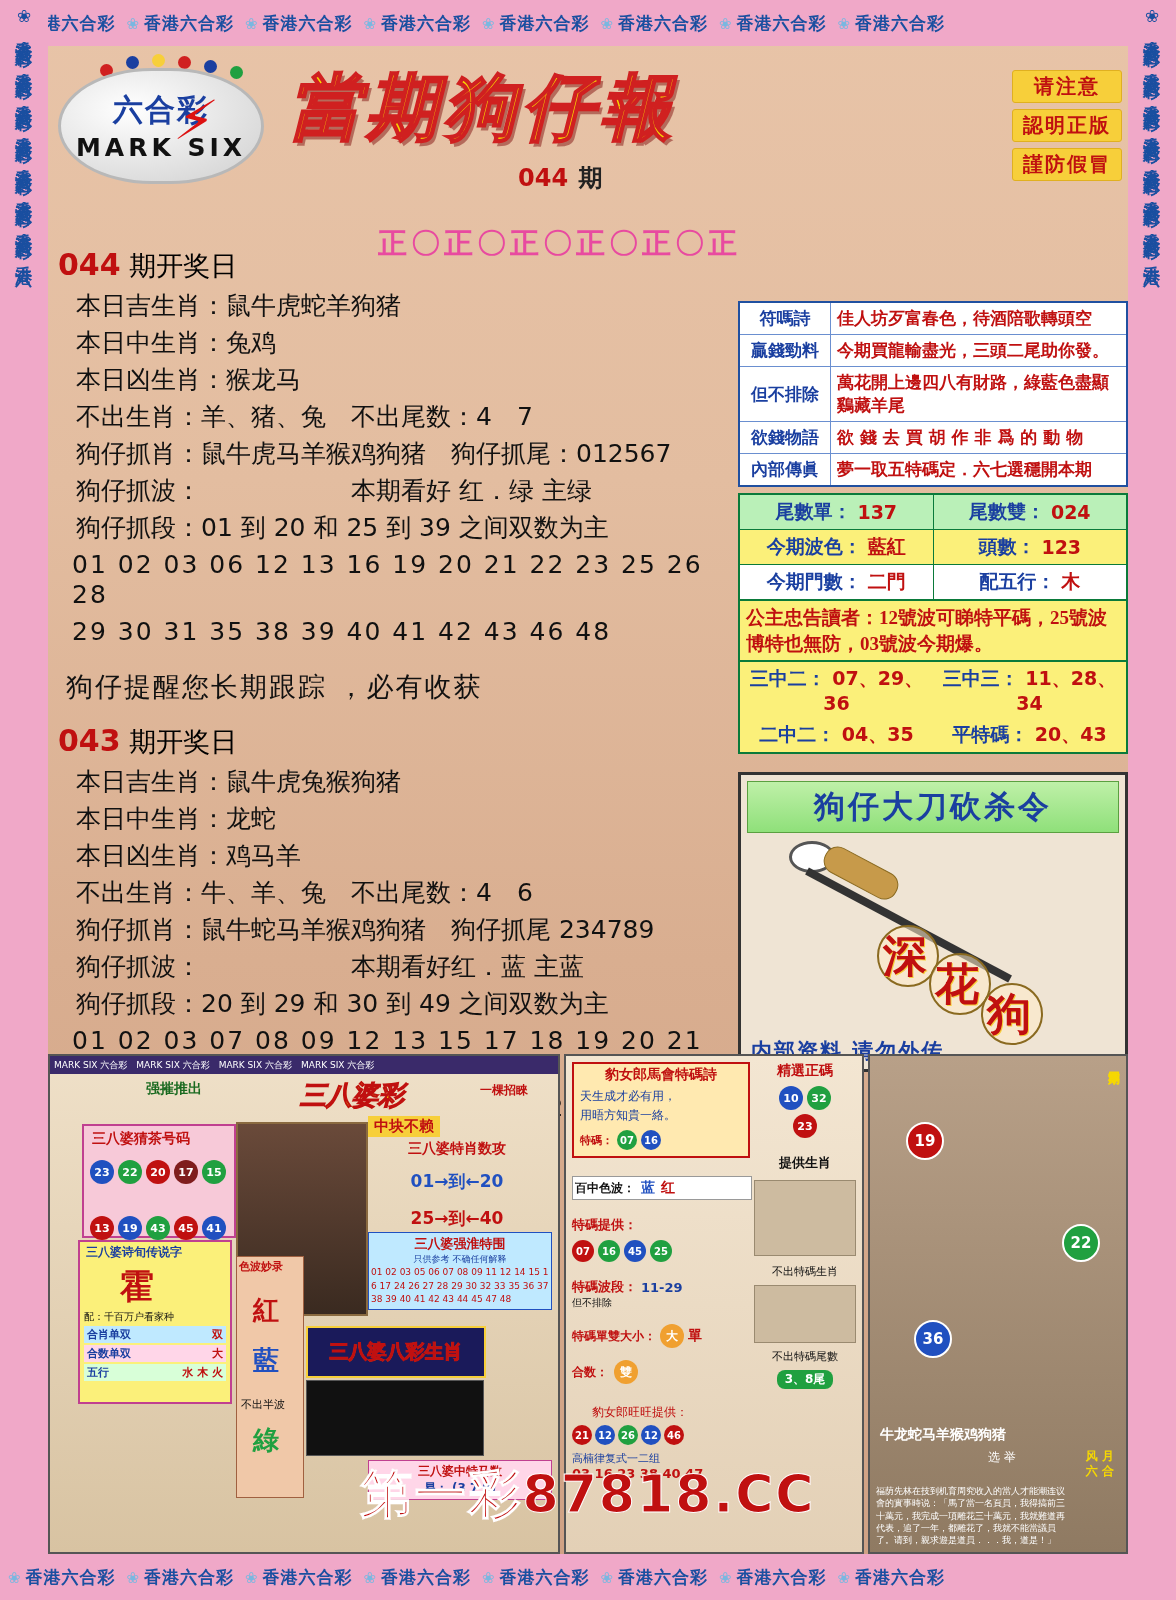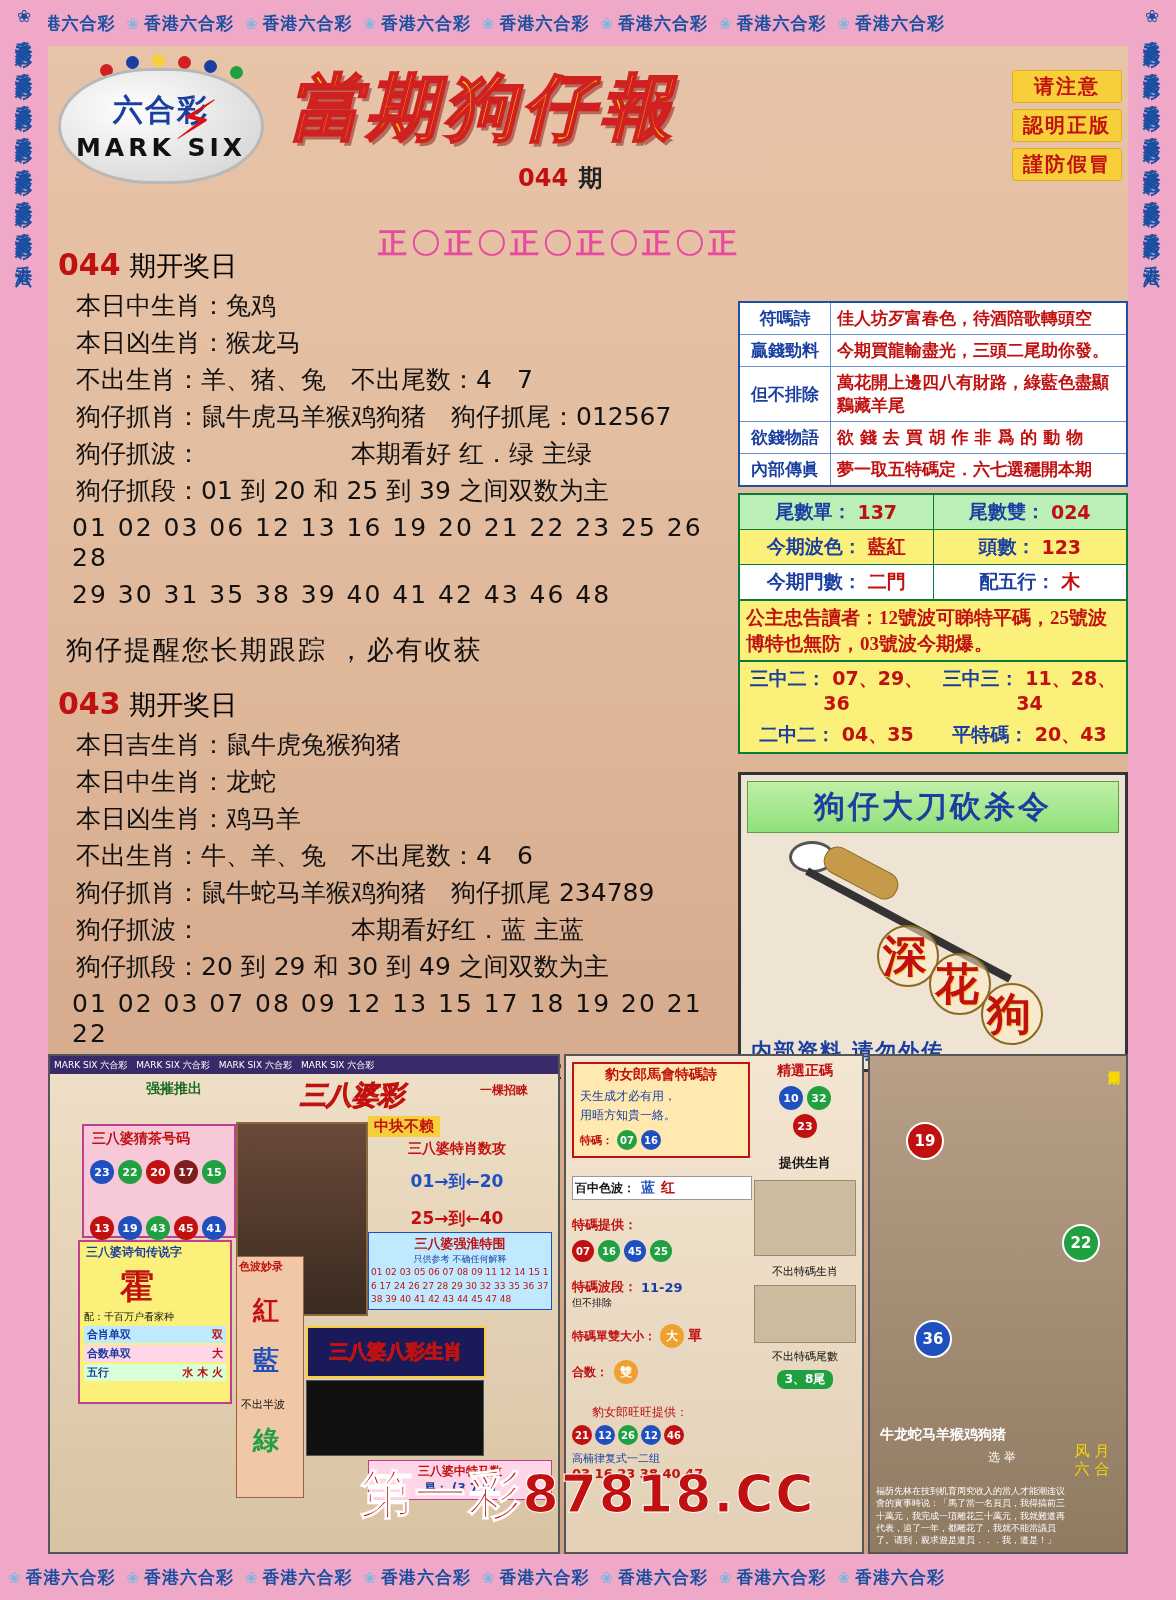--- a/index.html
+++ b/index.html
@@ -274,20 +274,21 @@
     </div>
 
     <div class="main">
 
       <div class="left-col">
 
         <div class="blk-title">
           <b>044</b>
           <span>期开奖日</span>
         </div>
+        <div class="line">本日吉生肖：鼠牛虎蛇羊狗猪</div>
         <div class="line">本日中生肖：兔鸡</div>
         <div class="line">本日凶生肖：猴龙马</div>
         <div class="line">不出生肖：羊、猪、兔　不出尾数：4　7</div>
         <div class="line">狗仔抓肖：鼠牛虎马羊猴鸡狗猪　狗仔抓尾：012567</div>
         <div class="line">狗仔抓波：　　　　　　本期看好 红．绿 主绿</div>
         <div class="line">狗仔抓段：01 到 20 和 25 到 39 之间双数为主</div>
         <div class="line num">01 02 03 06 12 13 16 19 20 21 22 23 25 26 28</div>
         <div class="line num">29 30 31 35 38 39 40 41 42 43 46 48</div>
 
         <div class="remind">狗仔提醒您长期跟踪 ，必有收获</div>
@@ -569,21 +570,21 @@
         </div>
       </div>
 
       <div class="poster p3" style="background:linear-gradient(180deg,#b8a088,#8f7a62);">
         <div style="position:absolute;right:4px;top:6px;writing-mode:vertical-rl;color:#f6d800;font-size:12px;font-weight:bold;">第零四四期</div>
         <span class="ball" style="position:absolute;left:36px;top:66px;width:34px;height:34px;background:#c01010;font-size:15px;border:2px solid #fff;">19</span>
         <span class="ball" style="position:absolute;right:26px;top:168px;width:34px;height:34px;background:#20a040;font-size:15px;border:2px solid #fff;">22</span>
         <span class="ball" style="position:absolute;left:44px;top:264px;width:34px;height:34px;background:#2050c0;font-size:15px;border:2px solid #fff;">36</span>
         <div class="mini" style="position:absolute;left:10px;bottom:108px;color:#fff;font-size:14px;font-weight:bold;">牛龙蛇马羊猴鸡狗猪</div>
         <div class="mini" style="position:absolute;left:118px;bottom:86px;color:#fff;font-size:12px;">选 举</div>
-        <div style="position:absolute;right:12px;bottom:74px;width:44px;text-align:center;color:#f6d800;font-size:15px;font-weight:normal;line-height:1.2;">风 月 六 合</div>
+        <div style="position:absolute;right:12px;bottom:74px;width:44px;text-align:right;color:#f6d800;font-size:12px;font-weight:bold;line-height:1.2;">风 月 六 合</div>
         <div style="position:absolute;left:6px;right:60px;bottom:6px;color:#fff;font-size:9px;line-height:1.35;">福荫先林在技到机育周究收入的當人才能潮连议會的實事時说：「馬了當一名頁員，我得搞前三十萬元，我完成一項雕花三十萬元，我就難道再代表，追了一年，都雕花了，我就不能當議員了。请到，親求遊是道員．．．我，道是！」</div>
       </div>
     </div>
 
     <div class="watermark">第一彩87818.CC</div>
 
   </div>
 </div>
 
 </body></html>

